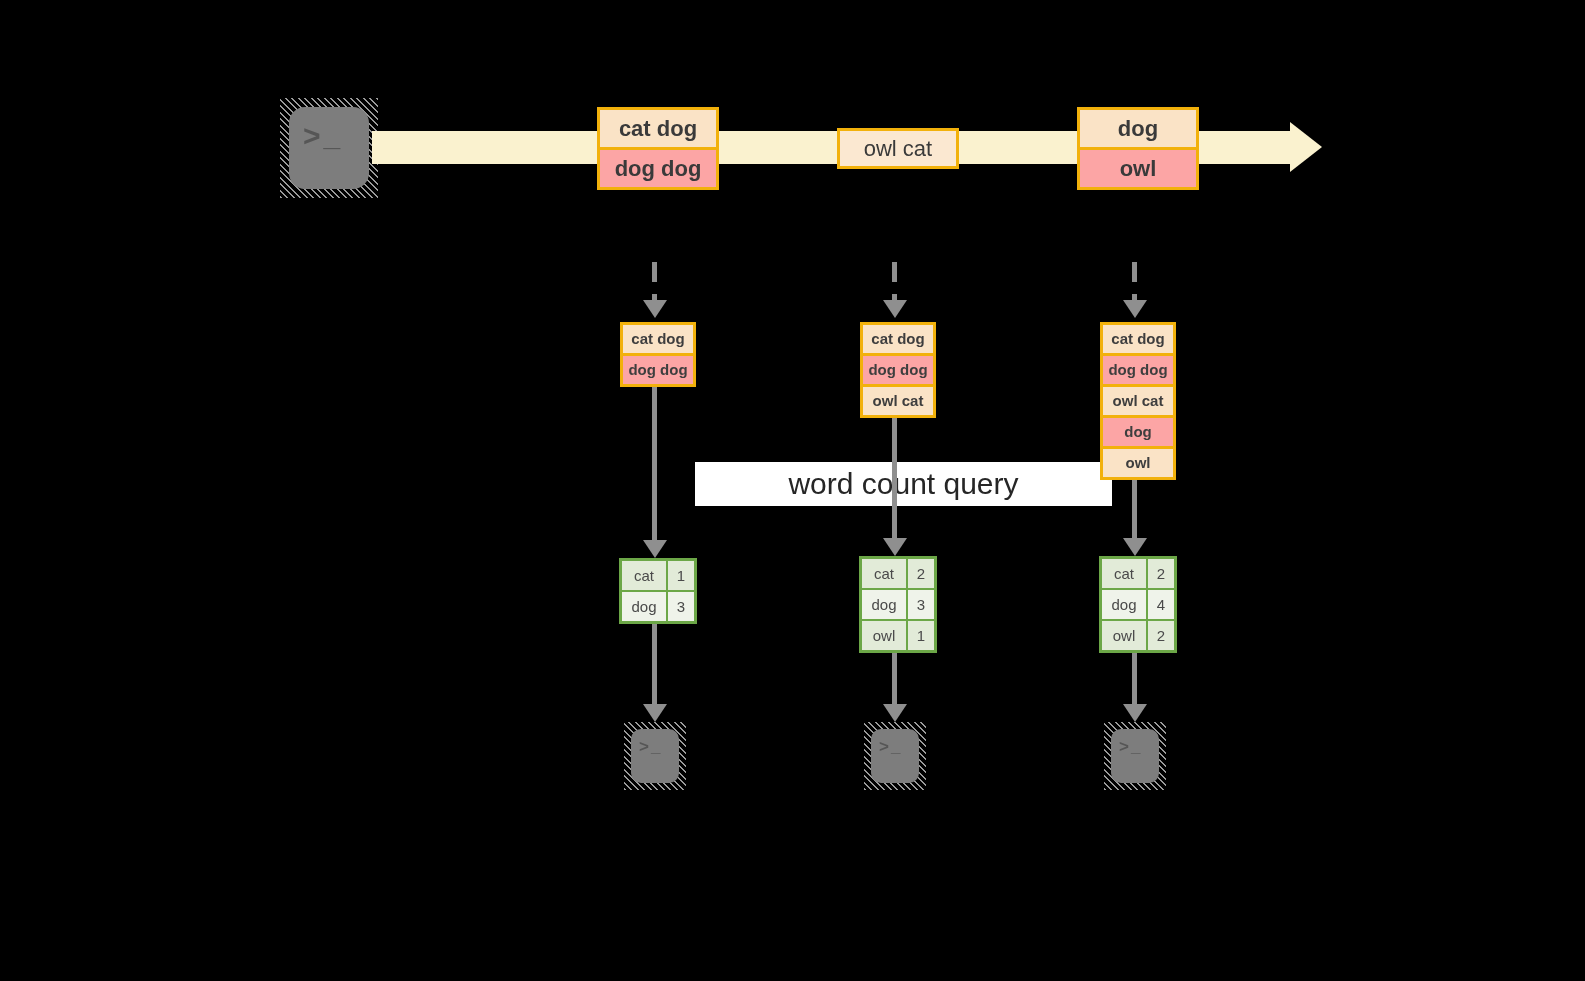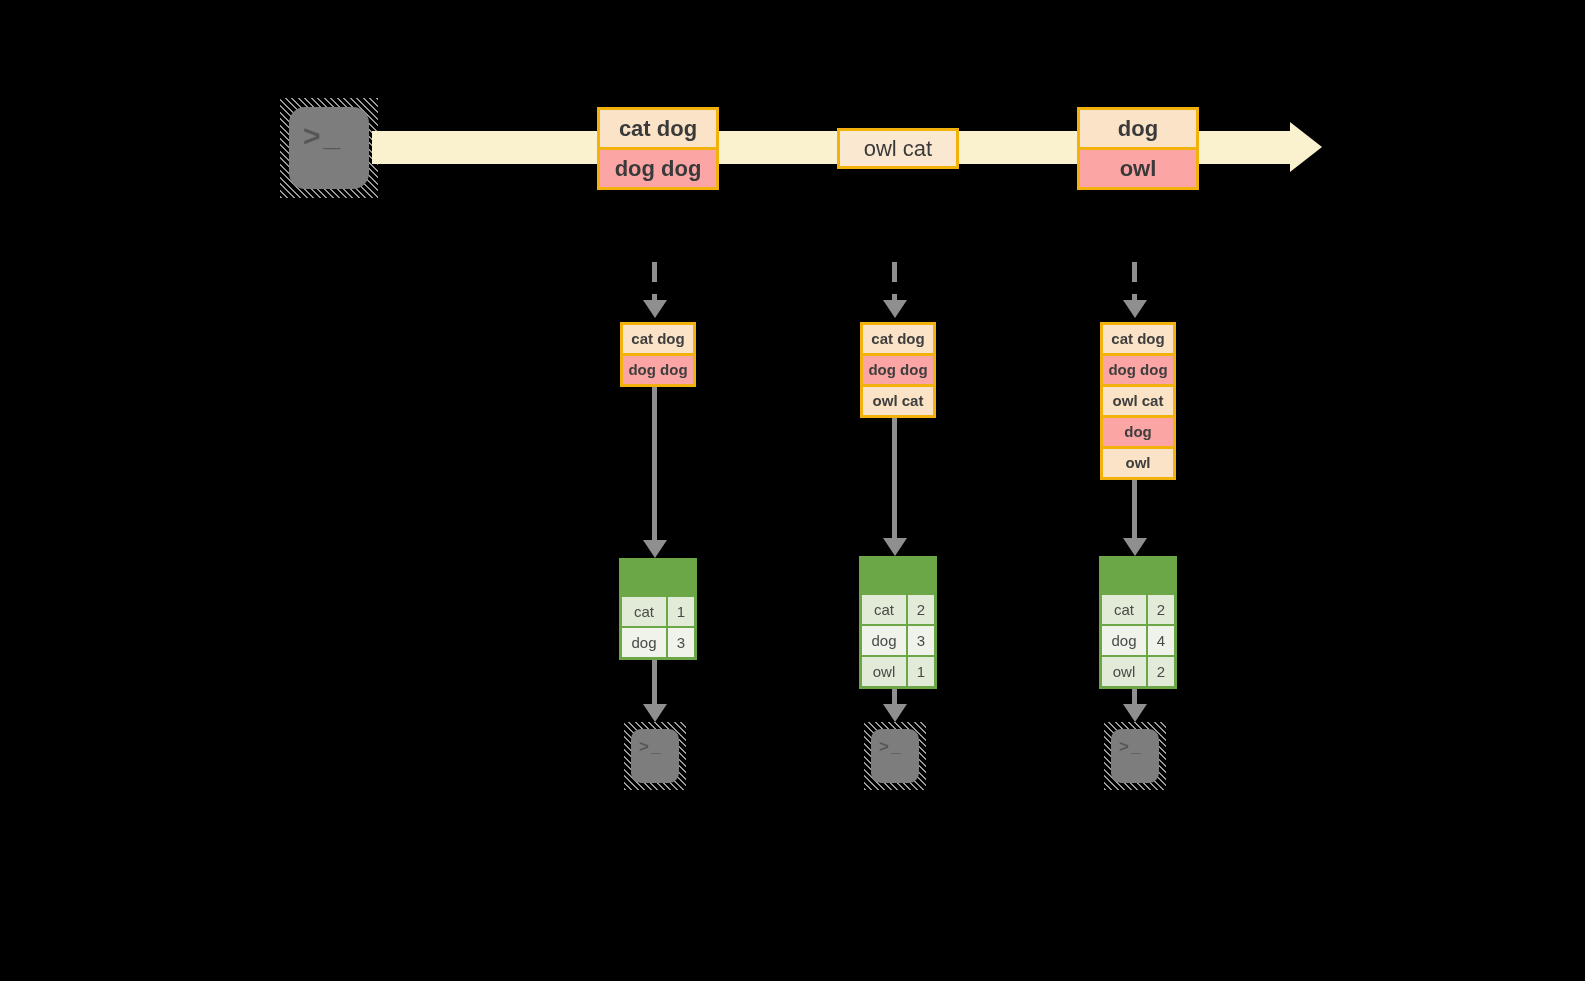--- a/index.html
+++ b/index.html
@@ -41,21 +41,21 @@
   .solidline{position:absolute;width:5px;background:#8f8f8f;z-index:2;}
   .head{position:absolute;width:0;height:0;z-index:2;
         border-left:12px solid transparent;border-right:12px solid transparent;border-top:18px solid #8f8f8f;}
 
   
   .qlabel{position:absolute;left:695px;top:462px;width:417px;height:44px;background:#ffffff;z-index:1;
           text-align:center;line-height:44px;font-size:30px;color:#262626;}
 
   
   .gtable{position:absolute;width:72px;border:3px solid #6CA747;background:#6CA747;z-index:3;}
-  .grow{display:flex;height:29px;margin-top:36px;}
+  .grow{display:flex;height:29px;}
   .grow + .grow{margin-top:2px;}
   .gword{width:44px;line-height:29px;text-align:center;font-size:15px;color:#4a4a4a;}
   .gnum{flex:1;line-height:29px;text-align:center;font-size:15px;color:#4a4a4a;margin-left:2px;}
   .rdark .gword,.rdark .gnum{background:#E2EBD8;}
   .rlight .gword,.rlight .gnum{background:#EFF3EA;}
 </style>
 </head>
 <body>
 
 <div class="canvas">
@@ -98,20 +98,21 @@
     <div class="scell peach">owl cat</div>
   </div>
   <div class="stack" style="left:1100px;top:322px;">
     <div class="scell peach">cat dog</div>
     <div class="scell cream">dog dog</div>
     <div class="scell peach">owl cat</div>
     <div class="scell cream">dog</div>
     <div class="scell peach">owl</div>
   </div>
 
+  <div class="qlabel">word count query</div>
 
   <div class="solidline" style="left:652px;top:387px;height:153px;"></div>
   <div class="head" style="left:643px;top:540px;"></div>
   <div class="solidline" style="left:892px;top:418px;height:120px;"></div>
   <div class="head" style="left:883px;top:538px;"></div>
   <div class="solidline" style="left:1132px;top:480px;height:58px;"></div>
   <div class="head" style="left:1123px;top:538px;"></div>
 
   <div class="gtable" style="left:619px;top:558px;">
     <div class="grow rdark">

